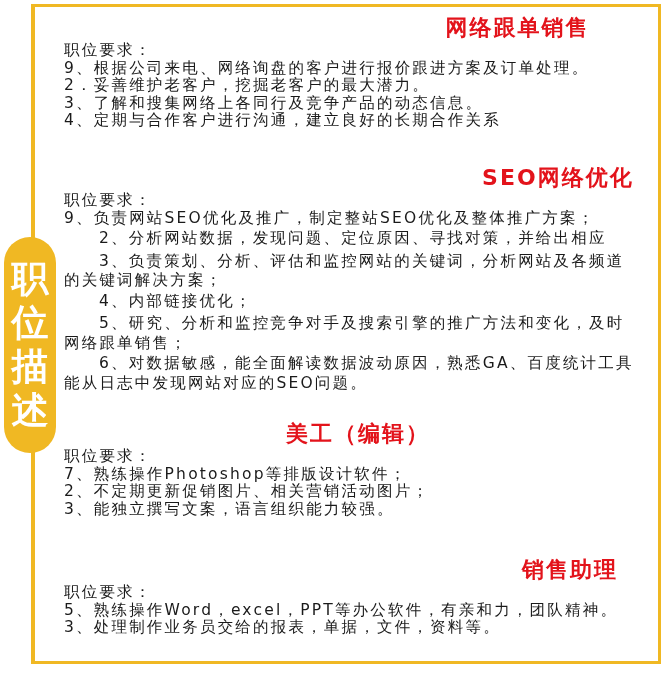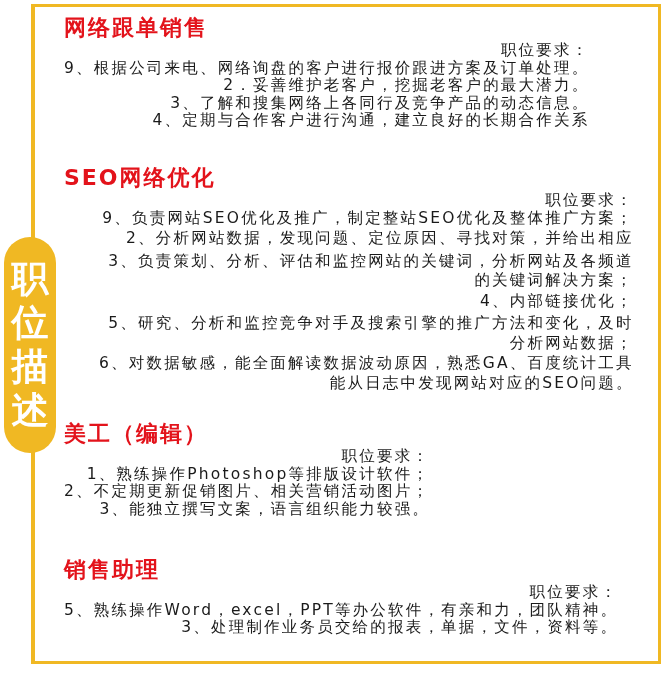--- a/index.html
+++ b/index.html
@@ -24,23 +24,24 @@
     }
     .badge span {
       color: #fff; font-size: 37px; line-height: 44px; font-weight: bold;
       font-family: "DejaVu Sans", sans-serif;
     }
     .content { position: absolute; left: 64px; top: 14px; width: 600px; }
     .section { margin: 0; }
     .title {
       color: #e3131b; font-size: 22px; font-weight: bold; line-height: 28px; letter-spacing: 2px;
       margin: 0;
+      text-align: right;
     }
     .req {
-      color: #1a1a1a; font-size: 15.5px; line-height: 17.5px; letter-spacing: 2.2px; white-space: nowrap; text-align: right;
+      color: #1a1a1a; font-size: 15.5px; line-height: 17.5px; letter-spacing: 2.2px; white-space: nowrap;
     }
     .s1 { position: absolute; top: 0; }
     .s2 { position: absolute; top: 150px; }
     .s3 { position: absolute; top: 406px; }
     .s4 { position: absolute; top: 542px; }
     .s2 .req.loose { line-height: 22.5px; margin-left: 35px; }
   </style>
 </head>
 <body>
 
@@ -67,29 +68,29 @@
 
   <div class="section s2">
     <div class="title">SEO网络优化</div>
     <div class="req">职位要求：</div>
     <div class="req">9、负责网站SEO优化及推广，制定整站SEO优化及整体推广方案；</div>
     <div class="req loose">2、分析网站数据，发现问题、定位原因、寻找对策，并给出相应</div>
     <div class="req loose">3、负责策划、分析、评估和监控网站的关键词，分析网站及各频道</div>
     <div class="req">的关键词解决方案；</div>
     <div class="req loose">4、内部链接优化；</div>
     <div class="req loose">5、研究、分析和监控竞争对手及搜索引擎的推广方法和变化，及时</div>
-    <div class="req">分析网站数据；</div>
+    <div class="req">网络跟单销售；</div>
     <div class="req loose">6、对数据敏感，能全面解读数据波动原因，熟悉GA、百度统计工具</div>
     <div class="req">能从日志中发现网站对应的SEO问题。</div>
   </div>
 
   <div class="section s3">
     <div class="title">美工（编辑）</div>
     <div class="req">职位要求：</div>
-    <div class="req">1、熟练操作Photoshop等排版设计软件；</div>
+    <div class="req">7、熟练操作Photoshop等排版设计软件；</div>
     <div class="req">2、不定期更新促销图片、相关营销活动图片；</div>
     <div class="req">3、能独立撰写文案，语言组织能力较强。</div>
   </div>
 
   <div class="section s4">
     <div class="title">销售助理</div>
     <div class="req">职位要求：</div>
     <div class="req">5、熟练操作Word，excel，PPT等办公软件，有亲和力，团队精神。</div>
     <div class="req">3、处理制作业务员交给的报表，单据，文件，资料等。</div>
   </div>

